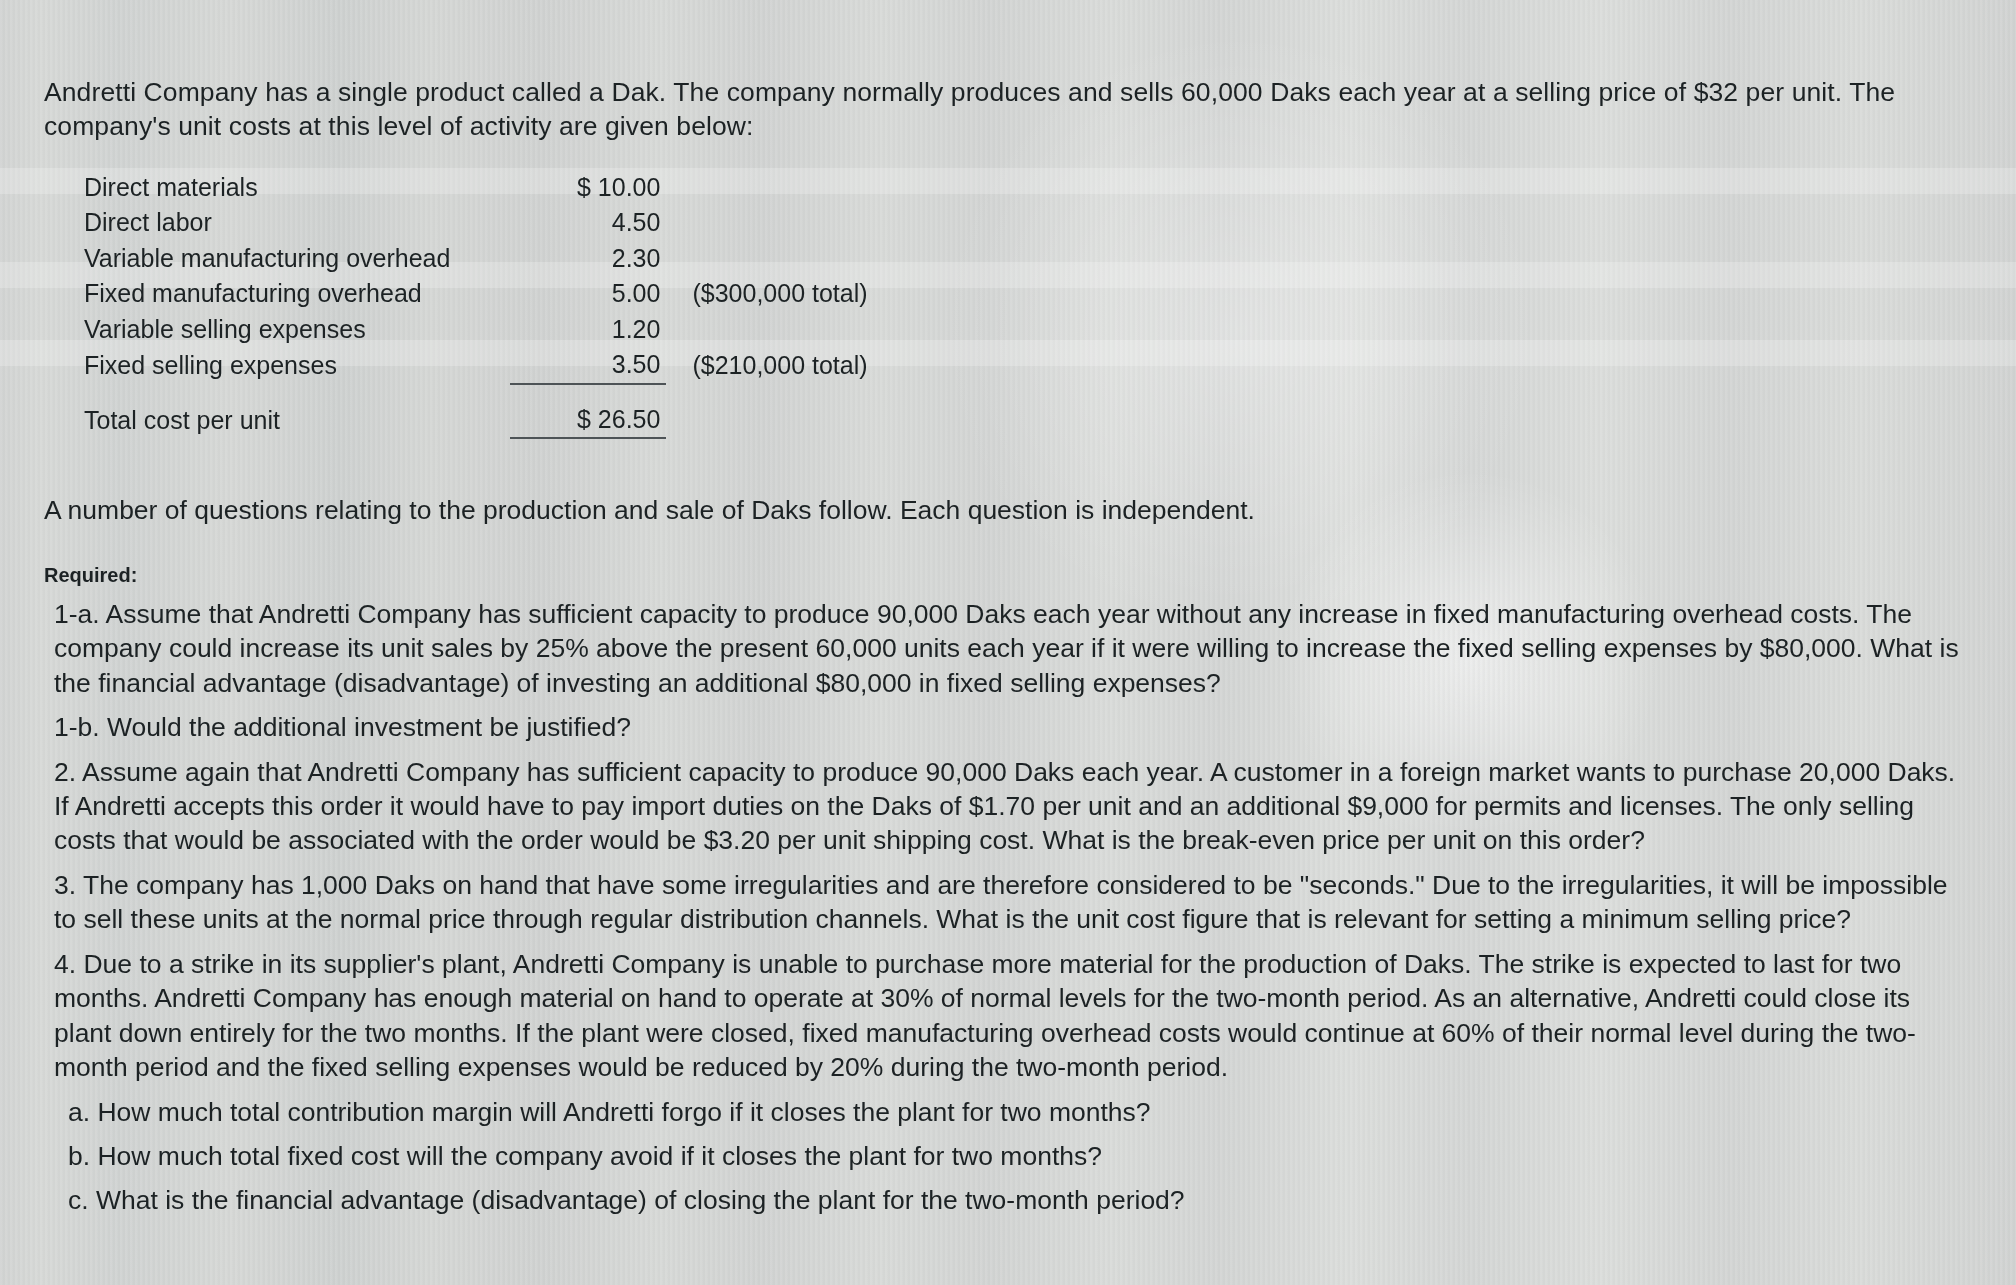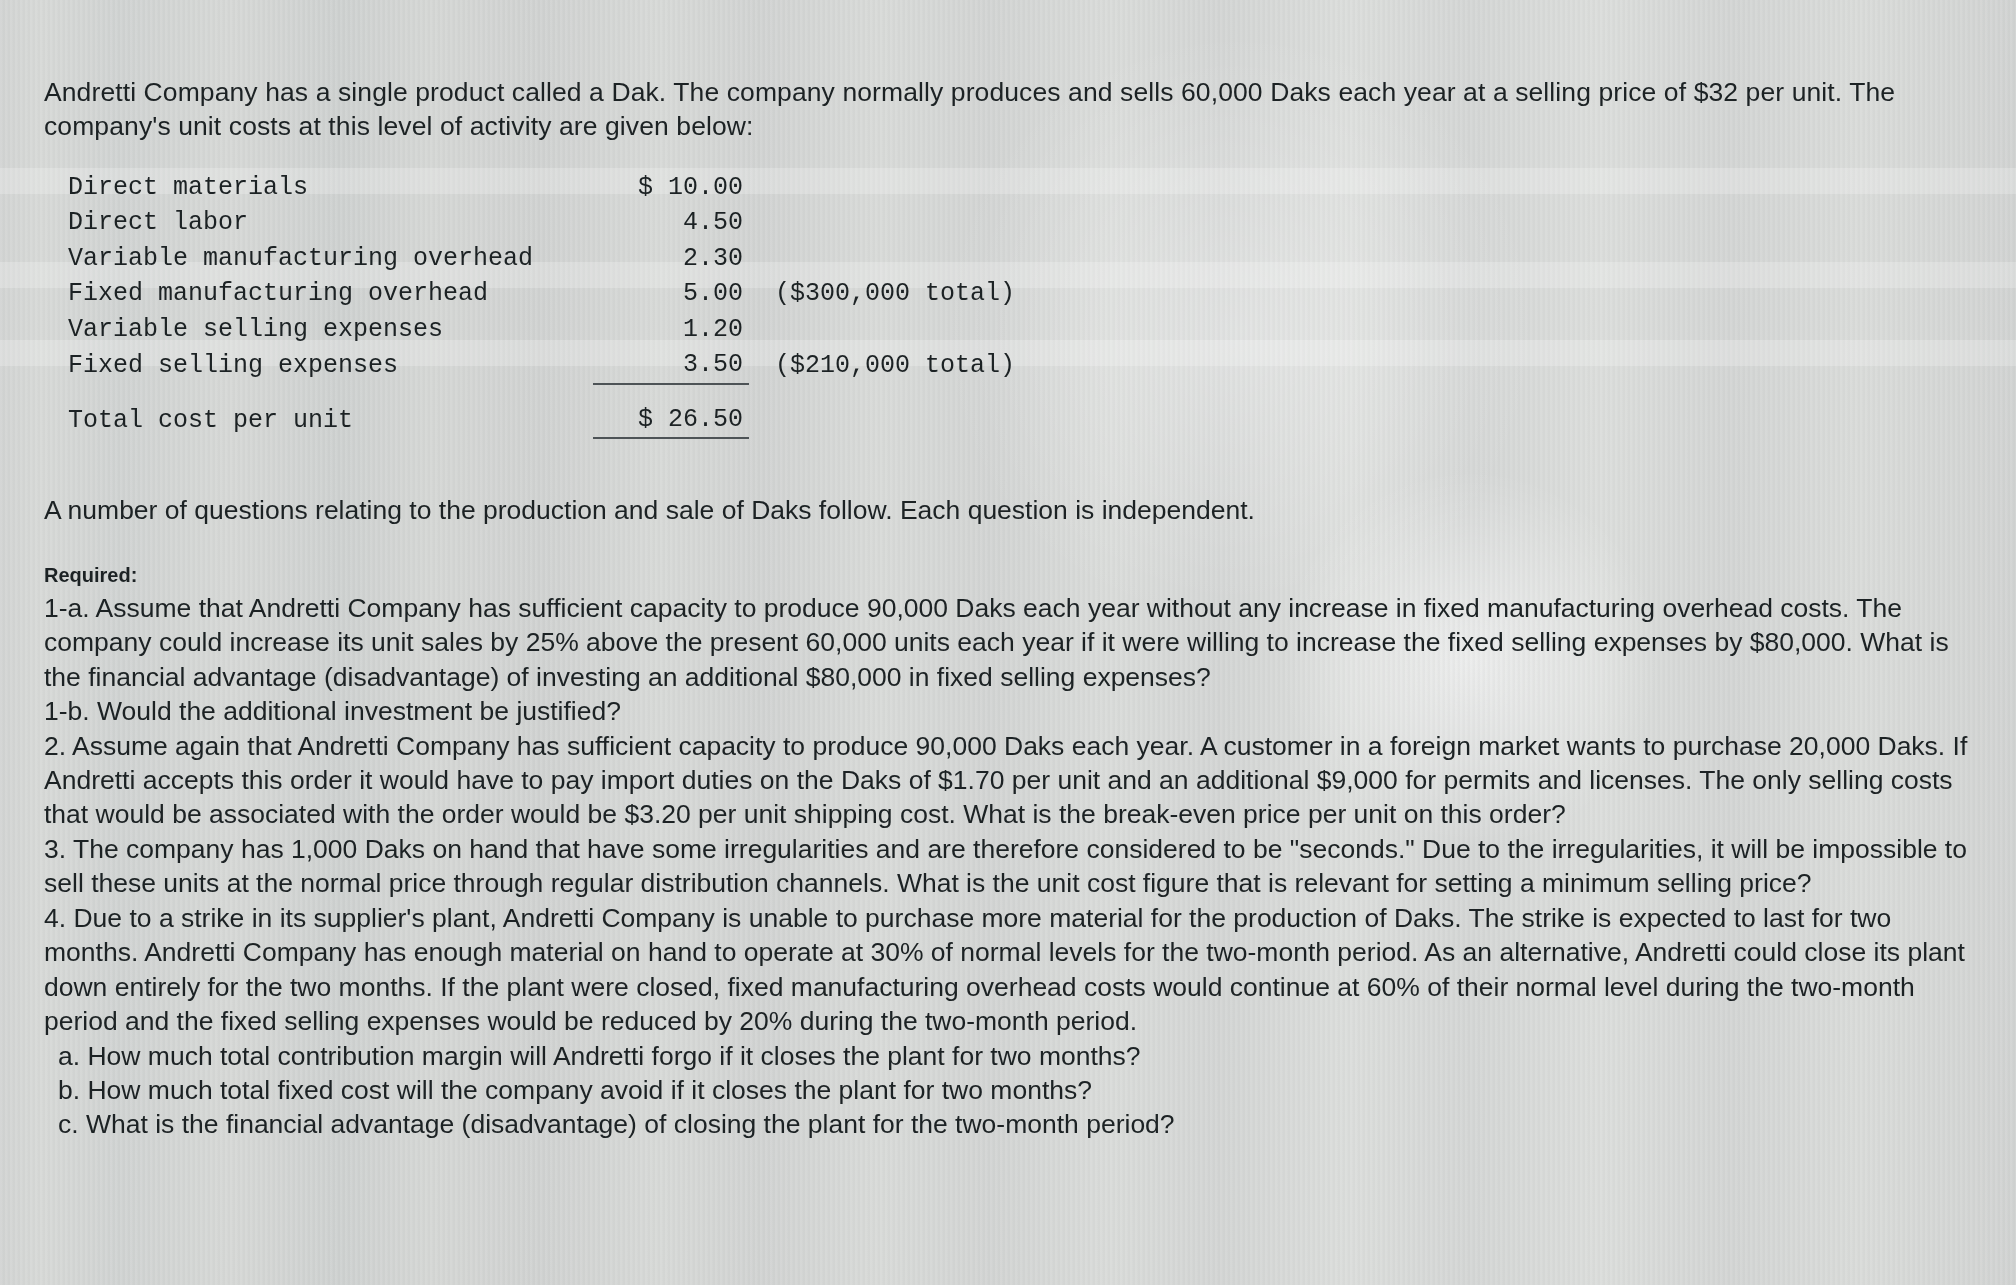--- a/index.html
+++ b/index.html
@@ -48,23 +48,23 @@
 
   .intro {
     font-size: 26.5px;
     line-height: 1.30;
     letter-spacing: 0.1px;
     max-width: 1945px;
   }
 
   
   .cost-table {
-    margin: 26px 0 0 20px;
+    margin: 26px 0 0 36px;
     border-collapse: collapse;
-    font-family: Liberation Mono, monospace;
+    font-family: Liberation Sans, sans-serif;
     font-size: 25px;
     line-height: 1.42;
   }
   .cost-table td {
     padding: 0;
     white-space: pre;
     vertical-align: bottom;
   }
   .cost-table td.label {
     padding-right: 60px;
@@ -100,21 +100,21 @@
     font-size: 20px;
     font-weight: bold;
   }
 
   .q-list {
     margin-top: 4px;
   }
   .q {
     font-size: 26.5px;
     line-height: 1.30;
-    margin: 0;
+    margin: 10px;
     max-width: 1950px;
   }
   .q.sub {
     padding-left: 14px;
   }
   .scanline-light {
     position: absolute;
     left: 0; right: 0;
     height: 26px;
     background: rgba(255,255,255,0.22);

